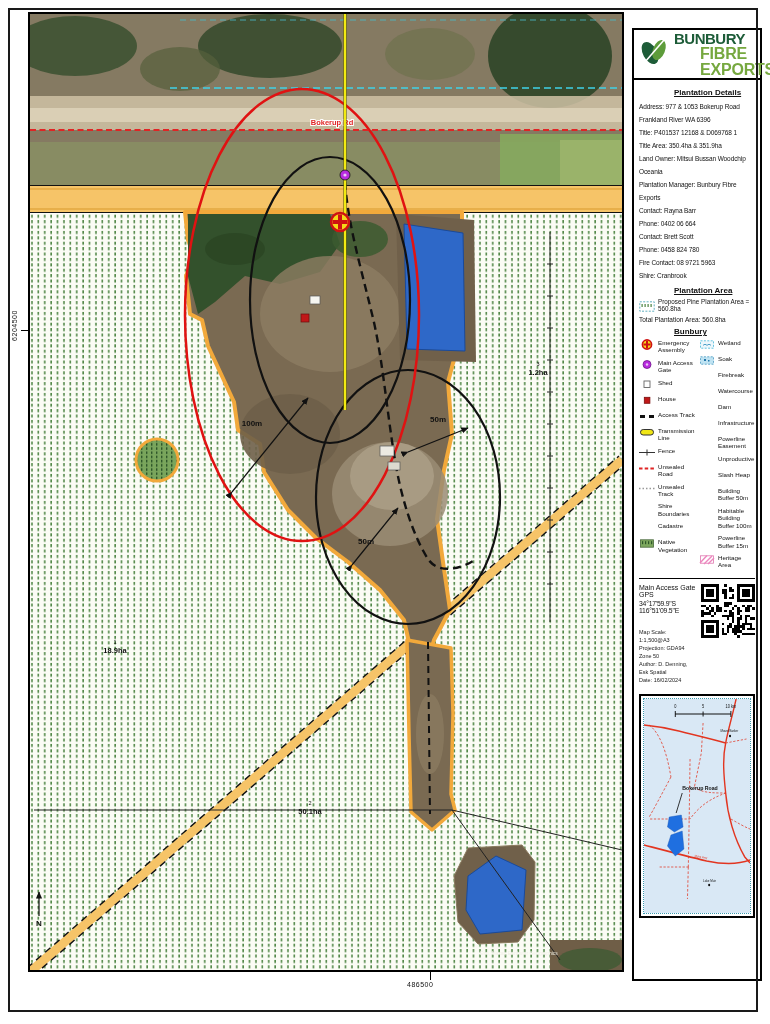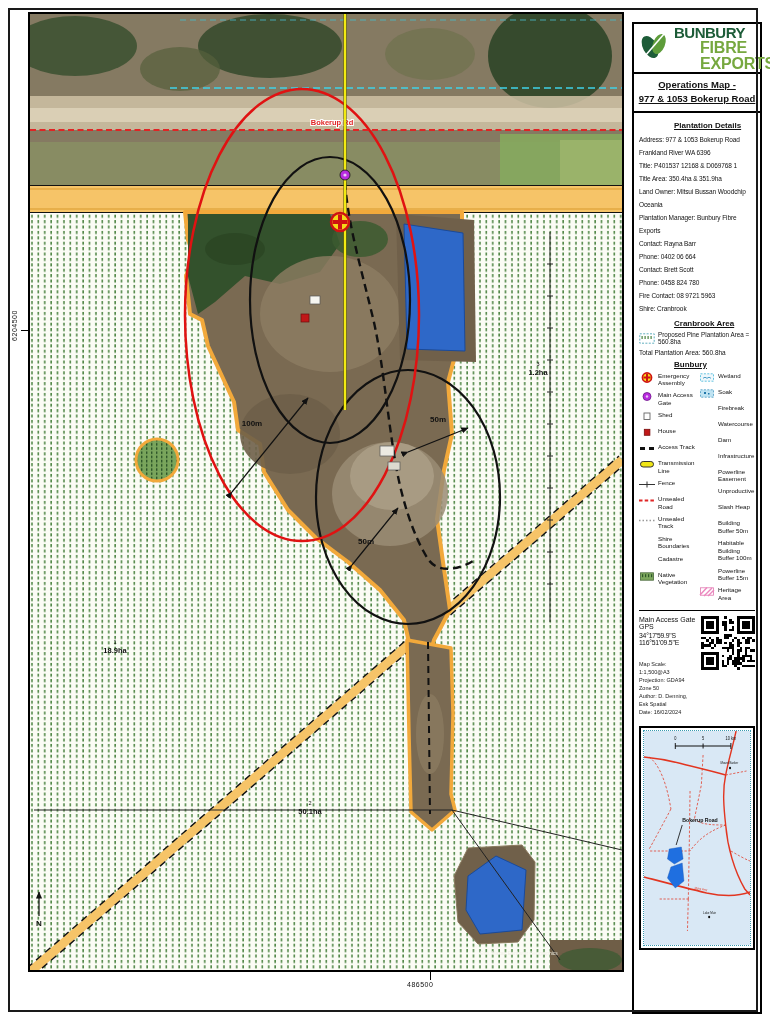--- a/index.html
+++ b/index.html
@@ -9,21 +9,21 @@
                 border:2px solid #1a1a1a;box-sizing:border-box;pointer-events:none;}
   
   .map-frame{position:absolute;left:28px;top:12px;width:596px;height:960px;
              border:2px solid #000;box-sizing:border-box;overflow:hidden;background:#fbfcf5;}
   .coord-left{position:absolute;left:-15px;top:322px;width:58px;text-align:center;
               font-size:7px;letter-spacing:.5px;transform:rotate(-90deg);}
   .coord-bottom{position:absolute;left:407px;top:981px;font-size:7px;letter-spacing:.5px;}
   .tick-left{position:absolute;left:21px;top:330px;width:7px;height:1px;background:#000;}
   .tick-bottom{position:absolute;left:430px;top:972px;width:1px;height:8px;background:#000;}
   
-  .panel{position:absolute;left:632px;top:22px;width:130px;}
+  .panel{position:absolute;left:632px;top:28px;width:130px;}
   .box{border:2px solid #000;box-sizing:border-box;background:#fff;}
   .logo-box{height:52px;display:flex;align-items:center;gap:3px;padding:2px 3px;}
   .brand-text{line-height:1;}
   .brand-top{font-size:15px;font-weight:bold;color:#1d5c38;letter-spacing:-.5px;}
   .brand-bottom{font-size:16px;font-weight:bold;color:#76a83f;letter-spacing:-.2px;margin-left:26px;}
   .title-box{margin-top:-2px;padding:4px 2px;text-align:center;font-weight:bold;font-size:9.5px;line-height:1.5;}
   .title-box span{text-decoration:underline;display:block;}
   .main-box{margin-top:-2px;height:903px;padding:4px 5px 4px 5px;overflow:hidden;}
   h3.sec{font-size:8px;margin:4px 0 3px 0;text-decoration:underline;padding-left:35px;}
   .detail-line{font-size:6.5px;line-height:13px;letter-spacing:-.1px;}
@@ -214,45 +214,41 @@
           <ellipse cx="22" cy="15" rx="6" ry="10.5" fill="#5d9c3a" transform="rotate(22 22 15)"></ellipse>
           <path d="M8,27 C14,20 21,12 27,5" stroke="#fff" stroke-width="1.6" fill="none"></path>
         </svg>
       </span>
       <span class="brand-text">
         <div class="brand-top">BUNBURY</div>
         <div class="brand-bottom">FIBRE EXPORTS</div>
       </span>
     </div>
 
-    <div class="box title-box">
-      <span>Operations Map -</span>
-      <span>977 &amp; 1053 Bokerup Road</span>
-    </div>
 
     <div class="box main-box">
 
       <h3 class="sec">Plantation Details</h3>
       <div id="details-lines">
           <div class="detail-line">Address: 977 &amp;  1053 Bokerup Road</div>
           <div class="detail-line">Frankland River WA 6396</div>
           <div class="detail-line">Title:  P401537 12168 &amp; D069768 1</div>
           <div class="detail-line">Title Area:  350.4ha &amp; 351.9ha</div>
           <div class="detail-line">Land Owner: Mitsui Bussan Woodchip</div>
           <div class="detail-line">Oceania</div>
           <div class="detail-line">Plantation Manager: Bunbury Fibre Exports</div>
           <div class="detail-line">Contact: Rayna Barr</div>
           <div class="detail-line">Phone: 0402 06 664</div>
           <div class="detail-line">Contact: Brett Scott</div>
           <div class="detail-line">Phone: 0458 824 780</div>
           <div class="detail-line">Fire Contact: 08 9721 5963</div>
           <div class="detail-line">Shire:  Cranbrook</div>
         </div>
 
-      <h3 class="sec">Cranbrook Area</h3>
+      <h3 class="sec">Plantation Area</h3>
       <div class="area-row">
         <span class="swatch">
           <svg viewBox="0 0 16 11" width="16" height="11">
             <rect x="0.8" y="0.8" width="14.4" height="9.4" fill="#fff" stroke="#3a9ab0" stroke-width="0.8" stroke-dasharray="2 1.4"></rect>
             <g fill="#49823f">
                 <rect x="2.5" y="3" width="1.2" height="3"></rect>
                 <rect x="5.5" y="3" width="1.2" height="3"></rect>
                 <rect x="8.5" y="3" width="1.2" height="3"></rect>
                 <rect x="11.5" y="3" width="1.2" height="3"></rect>
               </g>

